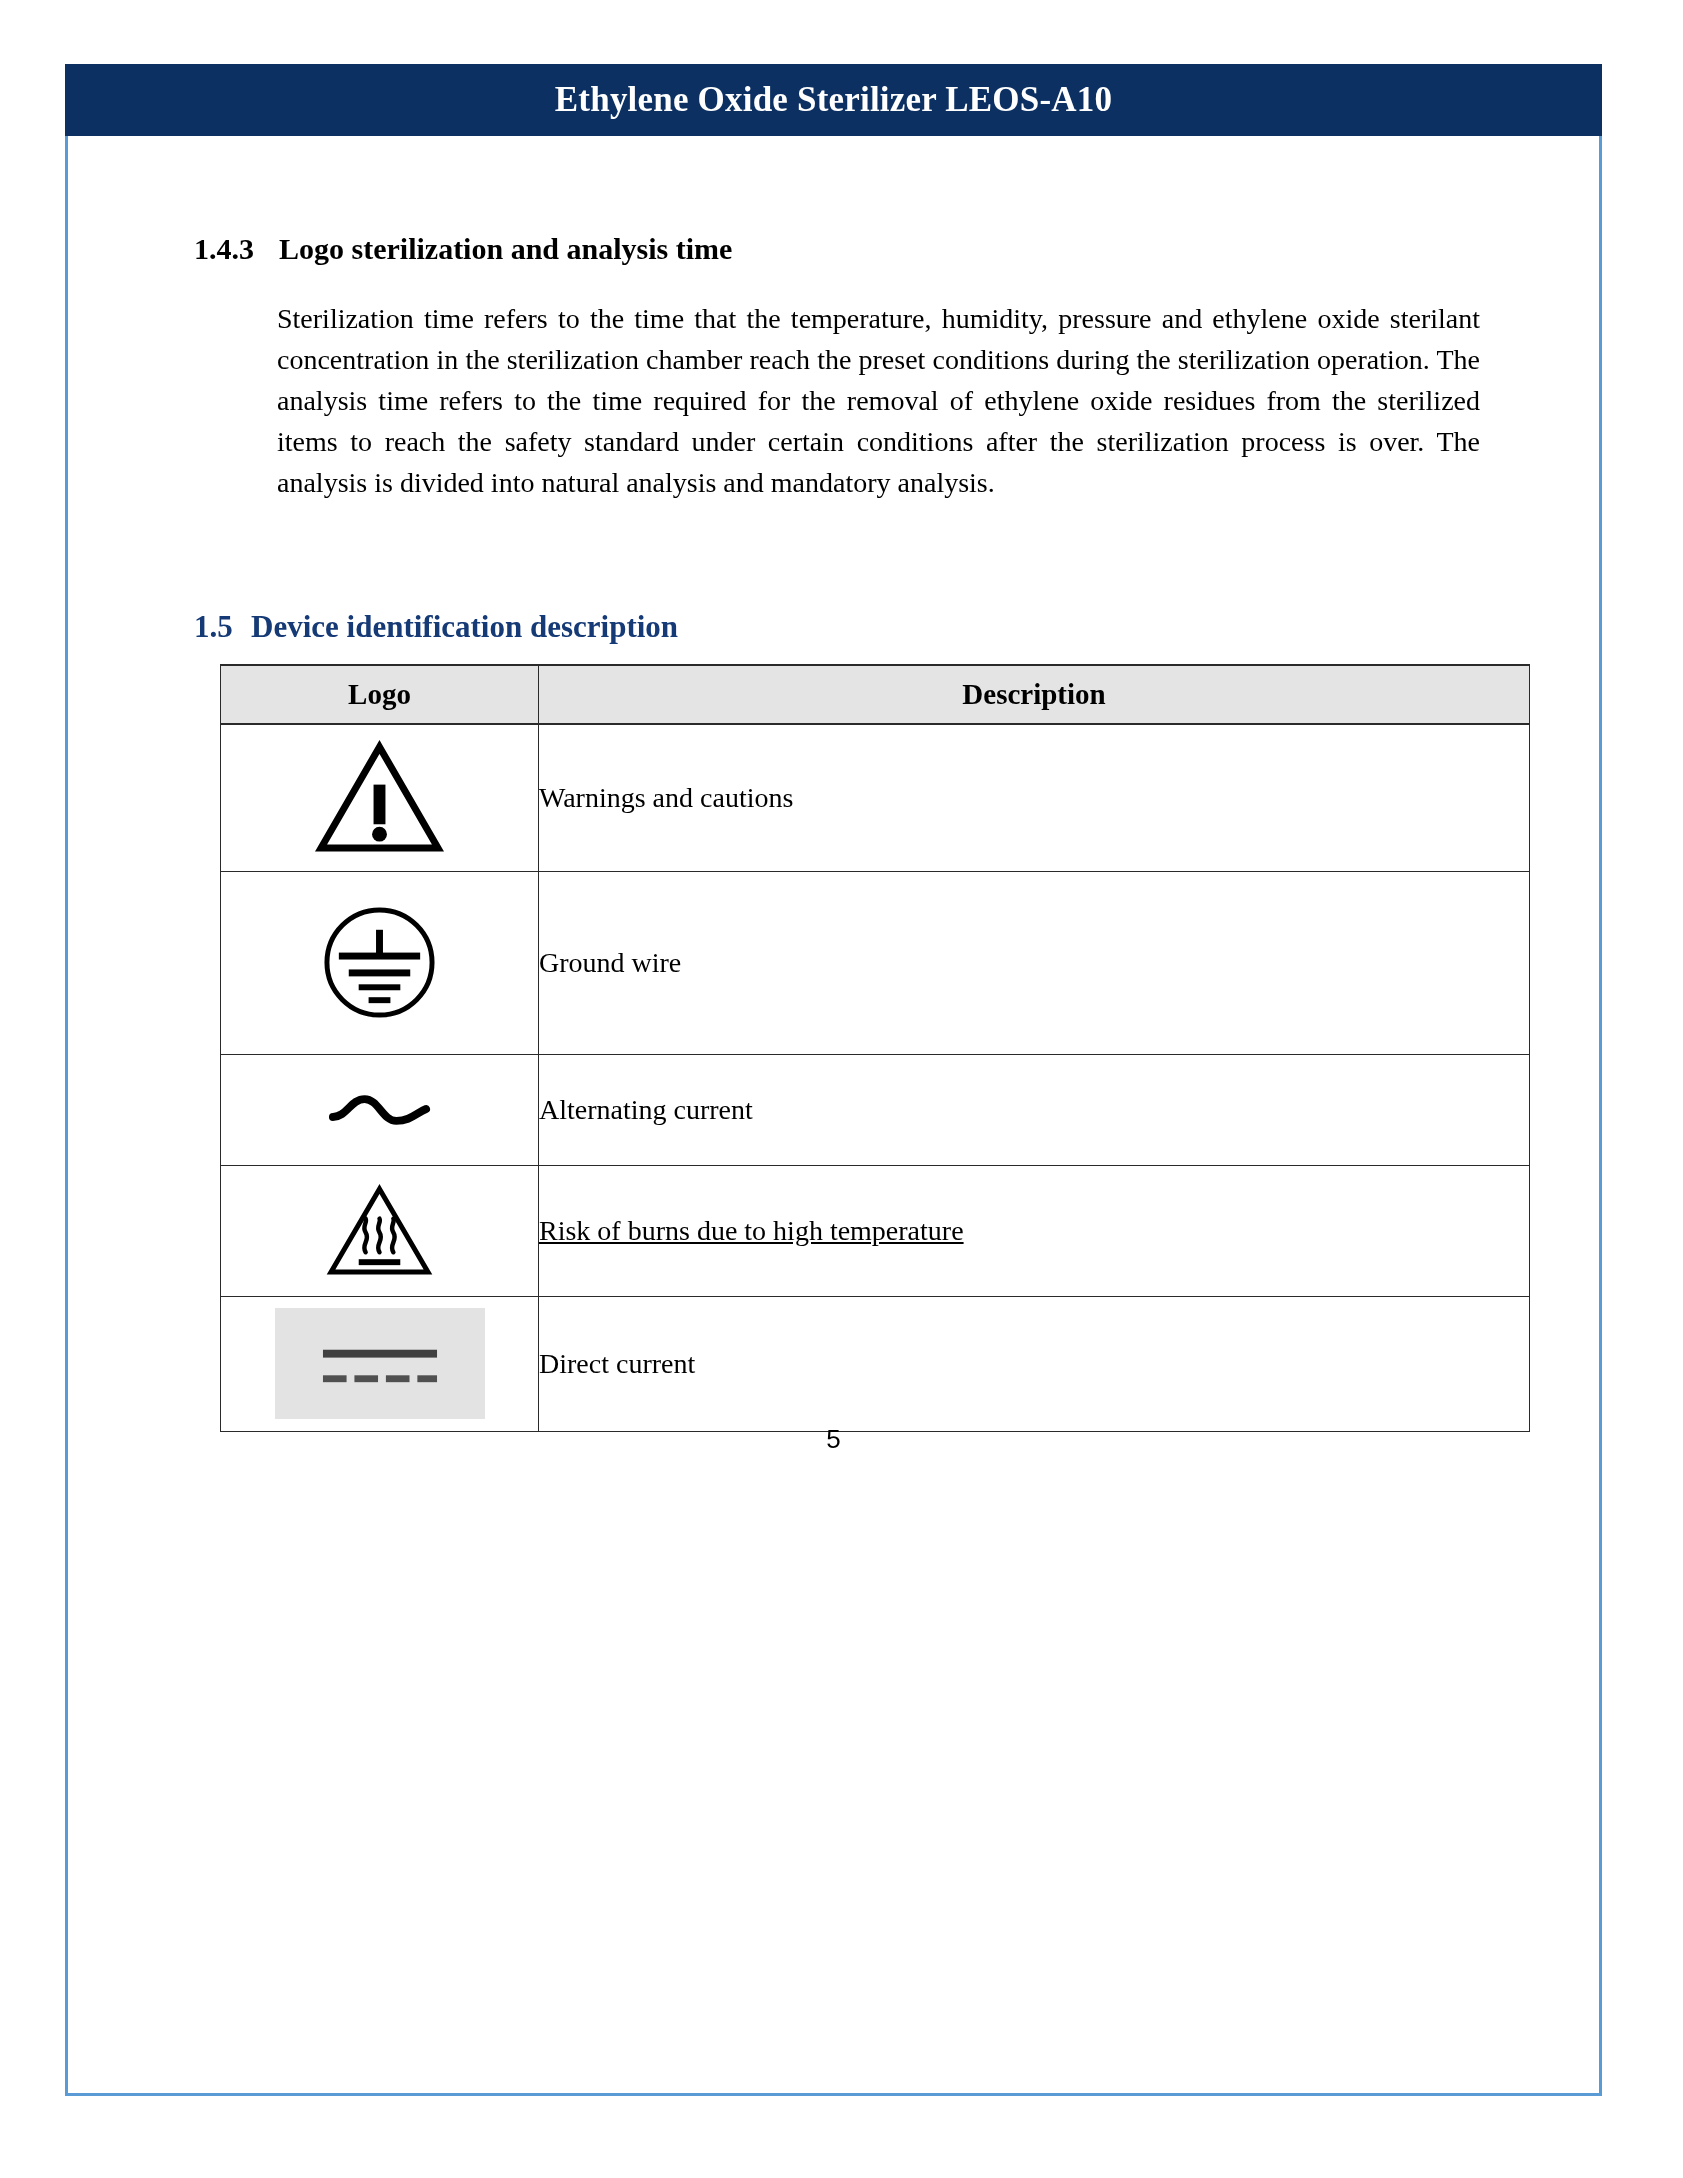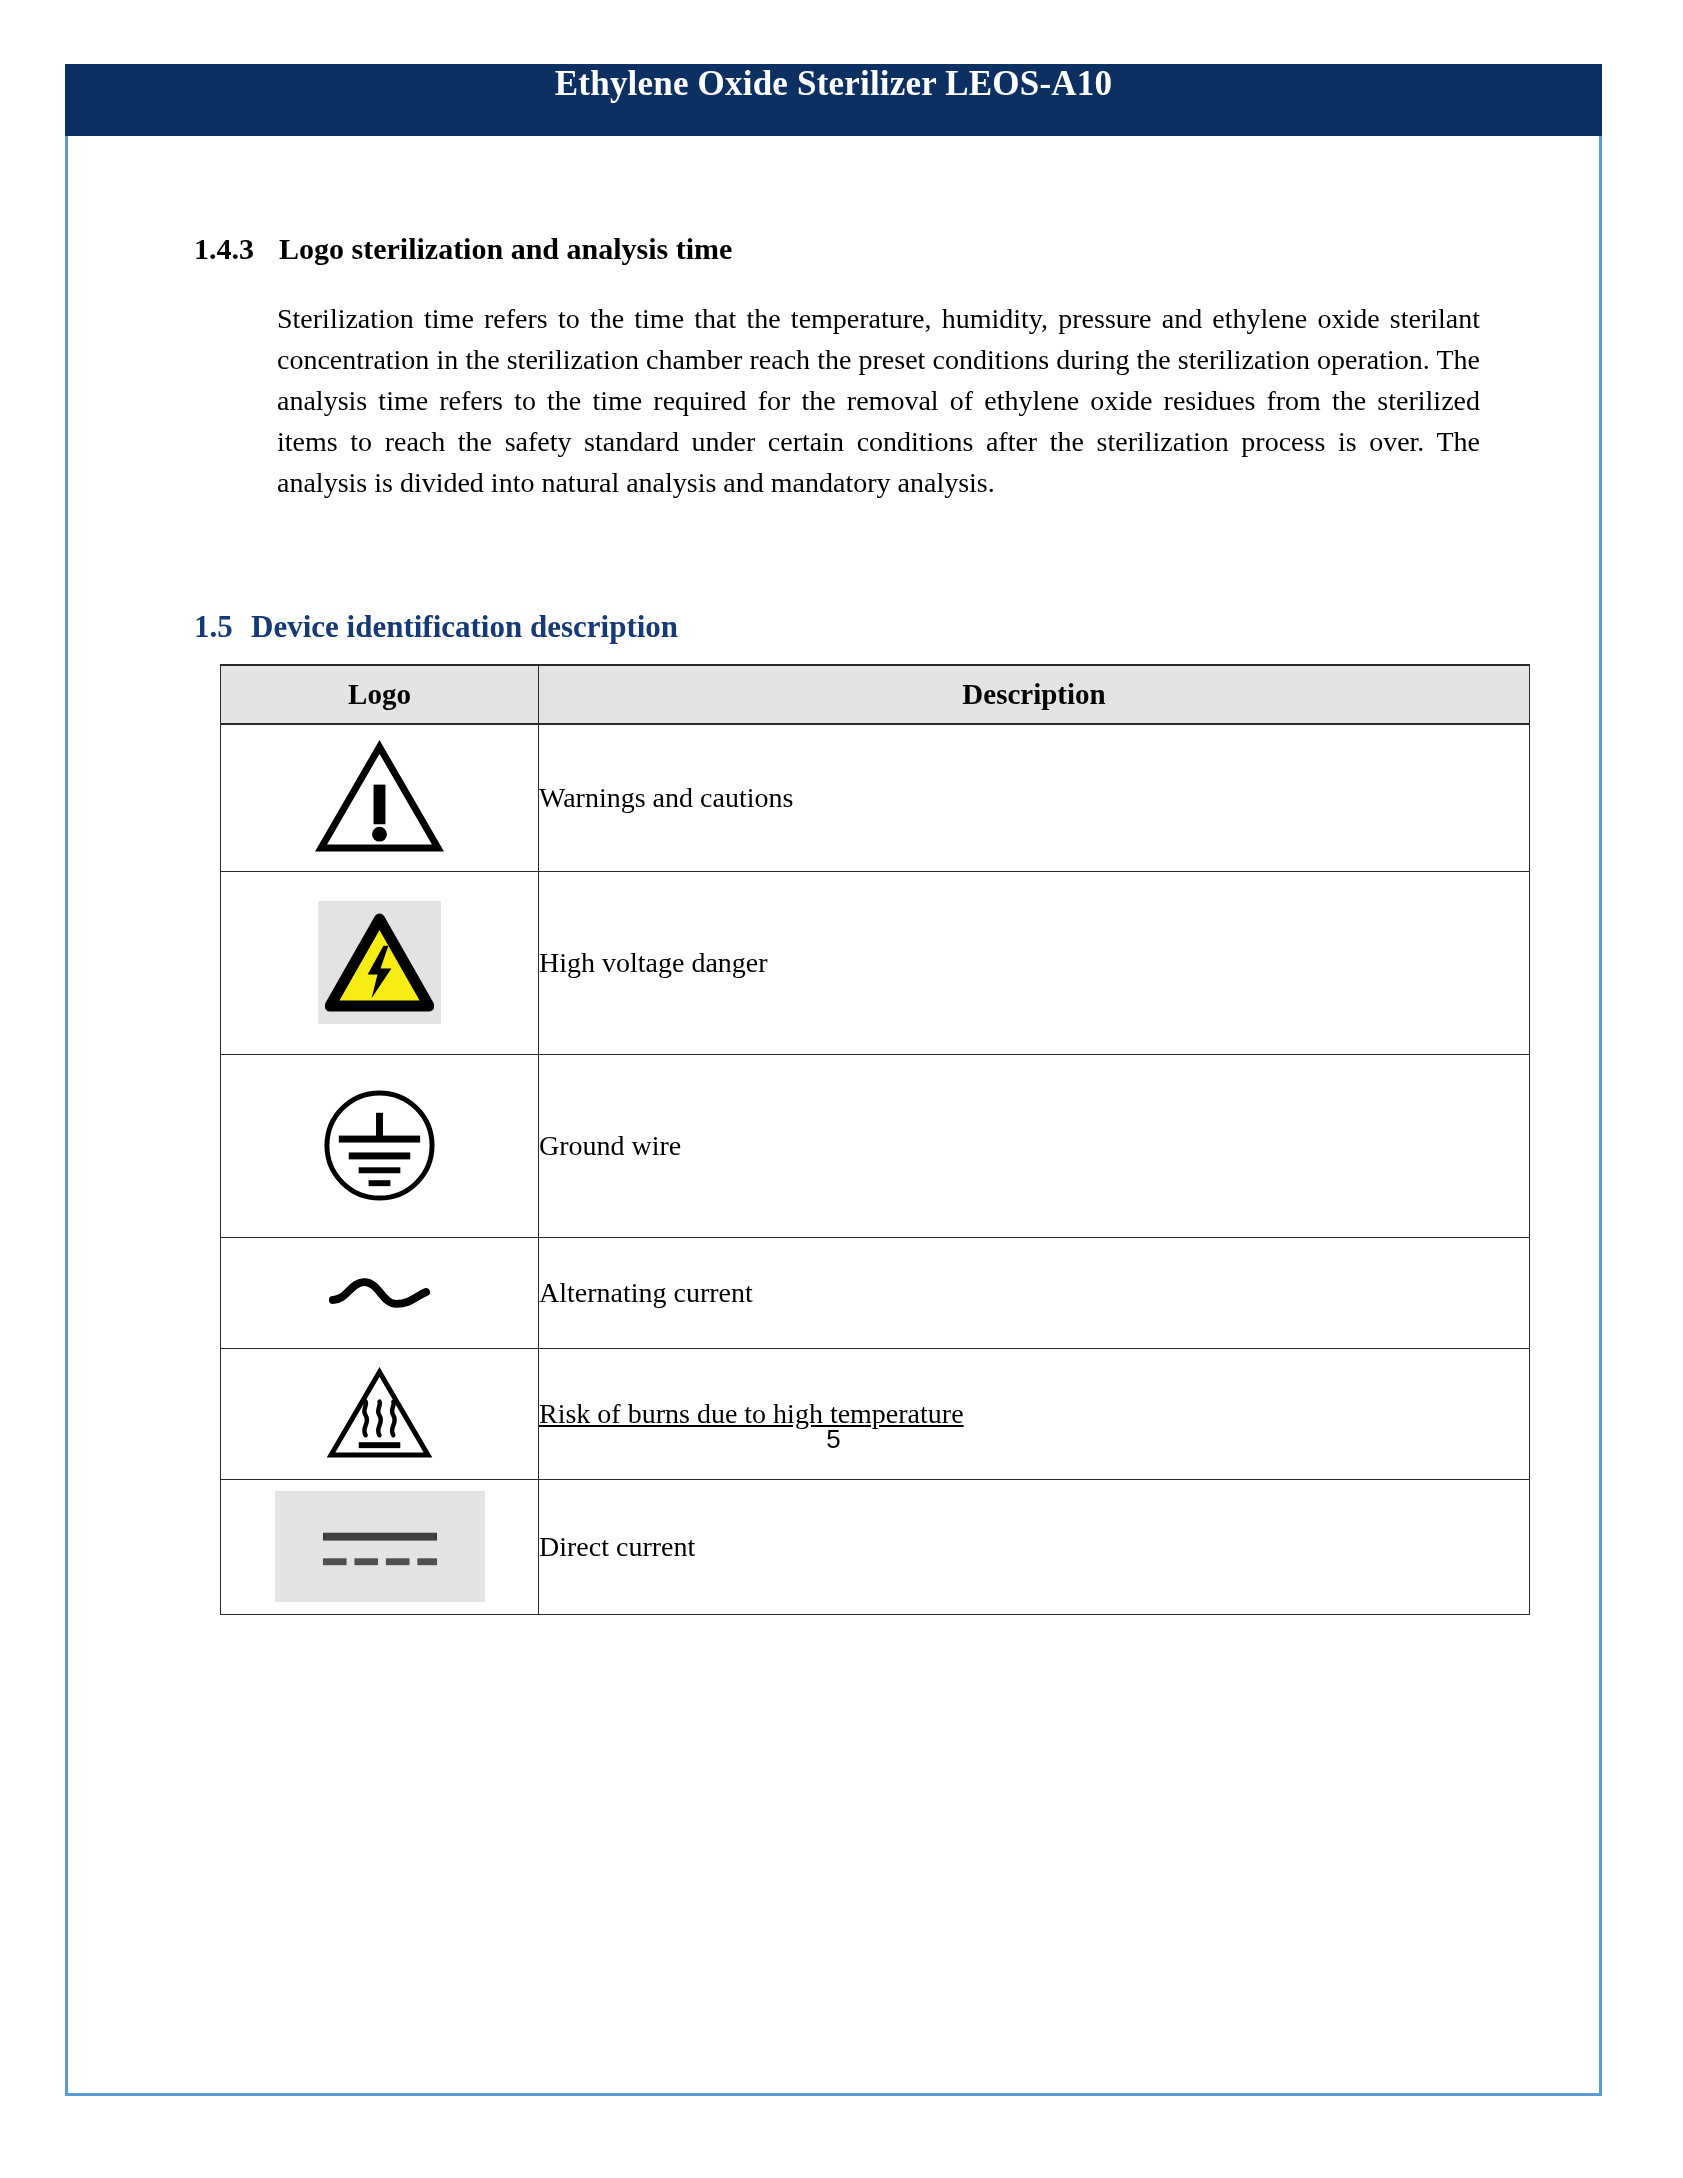--- a/index.html
+++ b/index.html
@@ -29,21 +29,21 @@
   
   .header-banner {
     position: absolute;
     left: 65px;
     top: 64px;
     width: 1537px;
     height: 72px;
     background: #0d3062;
     box-sizing: border-box;
     display: flex;
-    align-items: flex-start;
+    align-items: center;
     justify-content: center;
     z-index: 3;
   }
   .header-title {
     color: #ffffff;
     font-size: 35px;
     font-weight: bold;
     letter-spacing: 0.2px;
     font-family: "Liberation Serif", "DejaVu Serif", serif;
     white-space: nowrap;
@@ -210,33 +210,20 @@
             <svg width="129" height="115" viewBox="0 0 130 116" aria-hidden="true">
               <path d="M65 7 L124 109 L6 109 Z" fill="none" stroke="#000" stroke-width="7" stroke-linejoin="miter"></path>
               <rect x="59" y="45" width="12" height="40" fill="#000"></rect>
               <circle cx="65" cy="95" r="7.5" fill="#000"></circle>
             </svg>
           </div>
         </td>
         <td class="cell-desc">Warnings and cautions</td>
       </tr>
 
-      <tr class="row-h-2">
-        <td class="cell-logo">
-          <div class="logo-wrap">
-            <div class="gray-box" style="width:123px;height:123px;">
-              <svg width="109" height="99" viewBox="0 0 110 100" aria-hidden="true">
-                <path d="M55 6 L105 94 L5 94 Z" fill="#f7ec13" stroke="#000" stroke-width="11" stroke-linejoin="round"></path>
-                <path d="M59 33 L43 62 L53 62 L47 86 L67 56 L56 56 L64 33 Z" fill="#000"></path>
-              </svg>
-            </div>
-          </div>
-        </td>
-        <td class="cell-desc">High voltage danger</td>
-      </tr>
 
       <tr class="row-h-3">
         <td class="cell-logo">
           <div class="logo-wrap">
             <svg width="117" height="117" viewBox="0 0 118 118" aria-hidden="true">
               <circle cx="59" cy="59" r="53" fill="none" stroke="#000" stroke-width="5"></circle>
               <rect x="55.5" y="26" width="7" height="26" fill="#000"></rect>
               <rect x="18" y="49" width="82" height="7" fill="#000"></rect>
               <rect x="28" y="66" width="62" height="7" fill="#000"></rect>
               <rect x="38" y="81" width="42" height="6" fill="#000"></rect>

